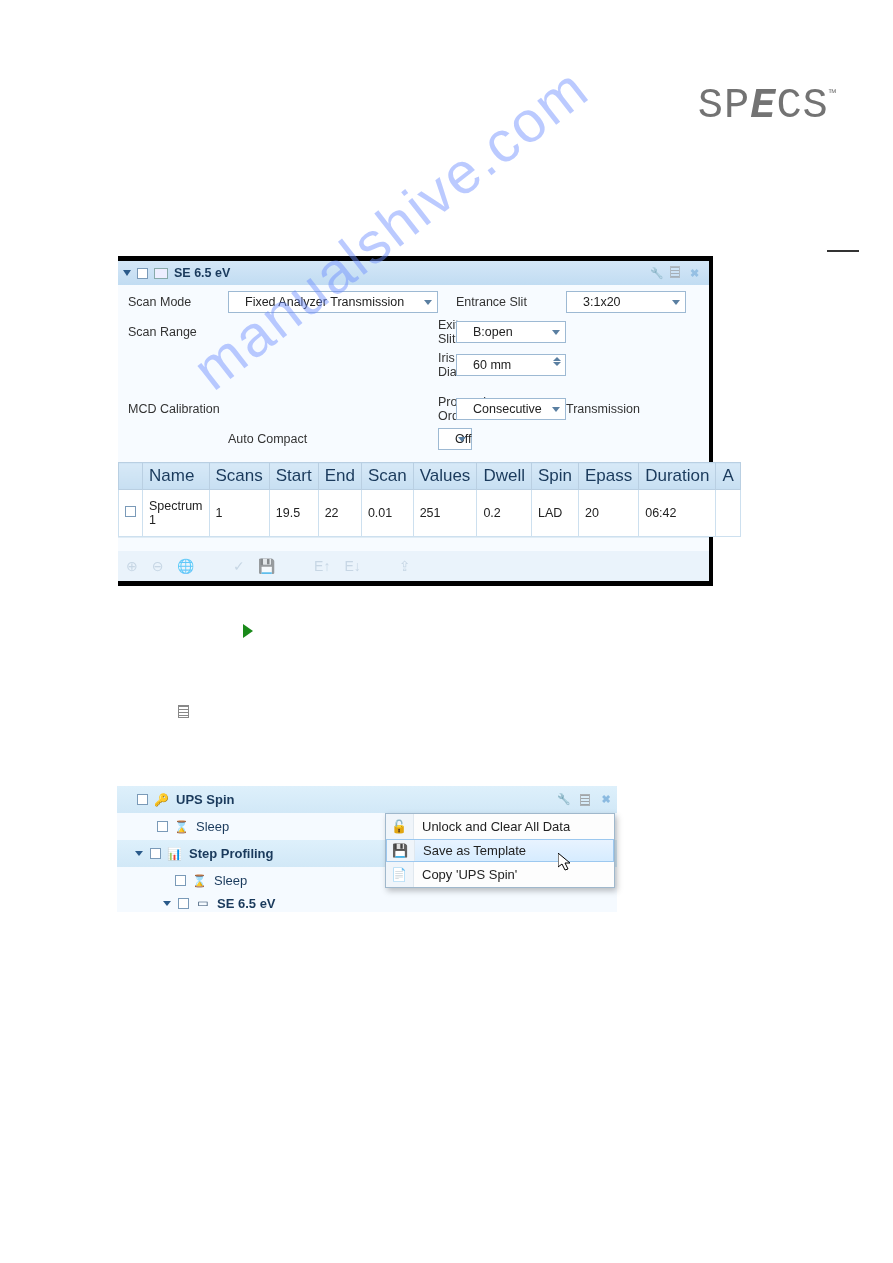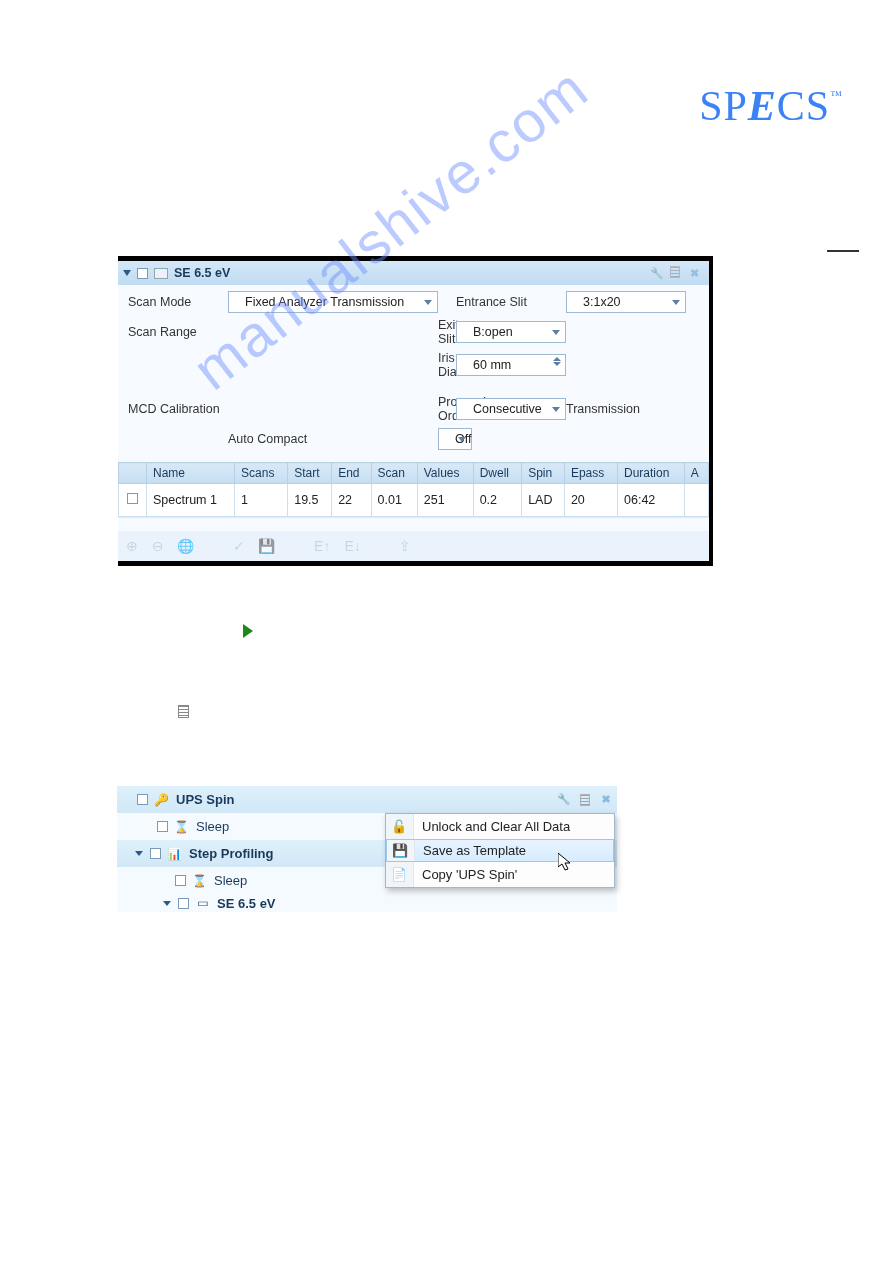--- a/index.html
+++ b/index.html
@@ -22,26 +22,26 @@
     transform: rotate(-38deg);
     transform-origin: left top;
     pointer-events: none;
     z-index: 5;
     font-weight: 400;
     letter-spacing: 2px;
   }
   
   .logo {
     position: absolute;
-    top: 82px; right: 50px;
-    font-family: Liberation Serif, serif;
+    top: 82px; right: 56px;
+    font-family: Liberation Mono, monospace;
     font-size: 42px;
     font-weight: 400;
     letter-spacing: 1px;
-    color: #3b82f6;
+    color: #737373;
   }
   .logo .e { font-style: italic; font-weight: 700; }
   .logo .tm { font-size: 12px; vertical-align: top; position: relative; top: 6px; }
   .page-rule {
     position: absolute;
     top: 250px; right: 34px;
     width: 32px; height: 2px;
     background: #333;
   }
   
@@ -98,21 +98,21 @@
   
   .s1-table { margin: 8px 0 0; }
   .s1-table table { width: 100%; border-collapse: collapse; }
   .s1-table th {
     background: linear-gradient(#d7e9f7, #c7dff2);
     color: #1a3a5c;
     font-weight: 400;
     text-align: left;
     padding: 3px 6px;
     border: 1px solid #b9cfe2;
-    font-size: 12px;
+    font-size: 17px;
   }
   .s1-table td {
     border: 1px solid #cde0ef;
     padding: 9px 6px;
     background: #fff;
     color: #222;
   }
   .s1-table td.chkcell { text-align: center; width: 28px; }
   .s1-toolbar {
     height: 30px;

